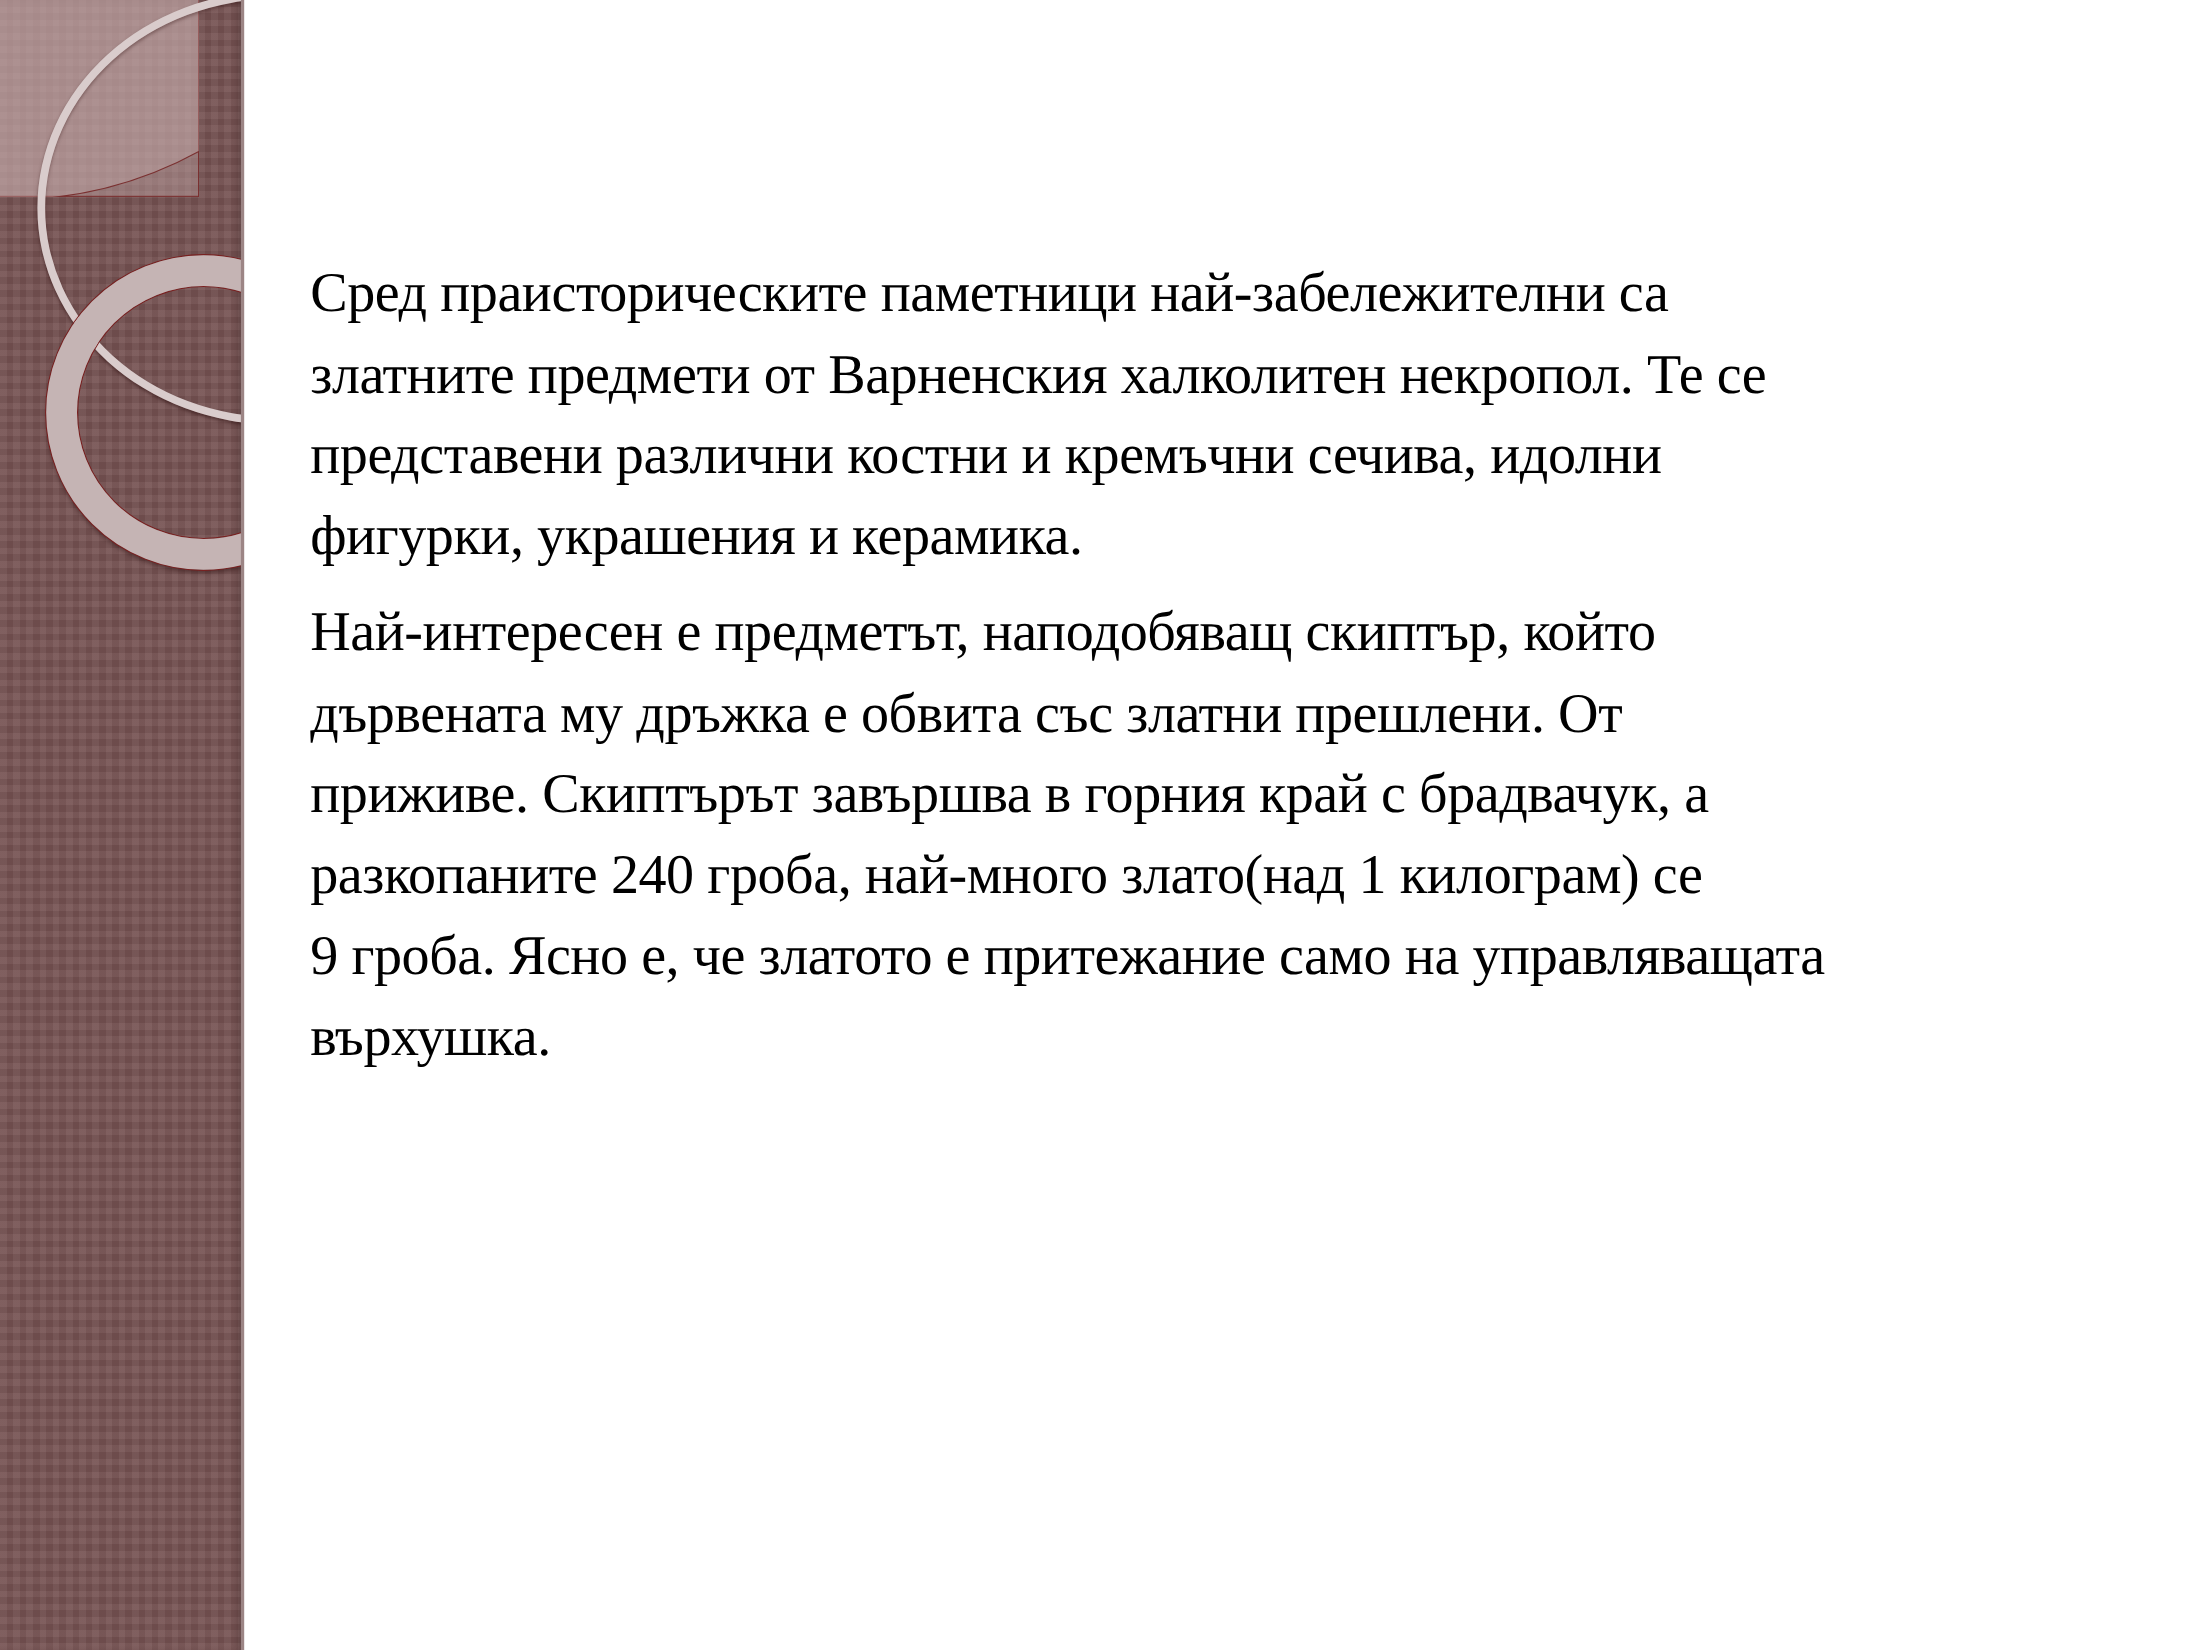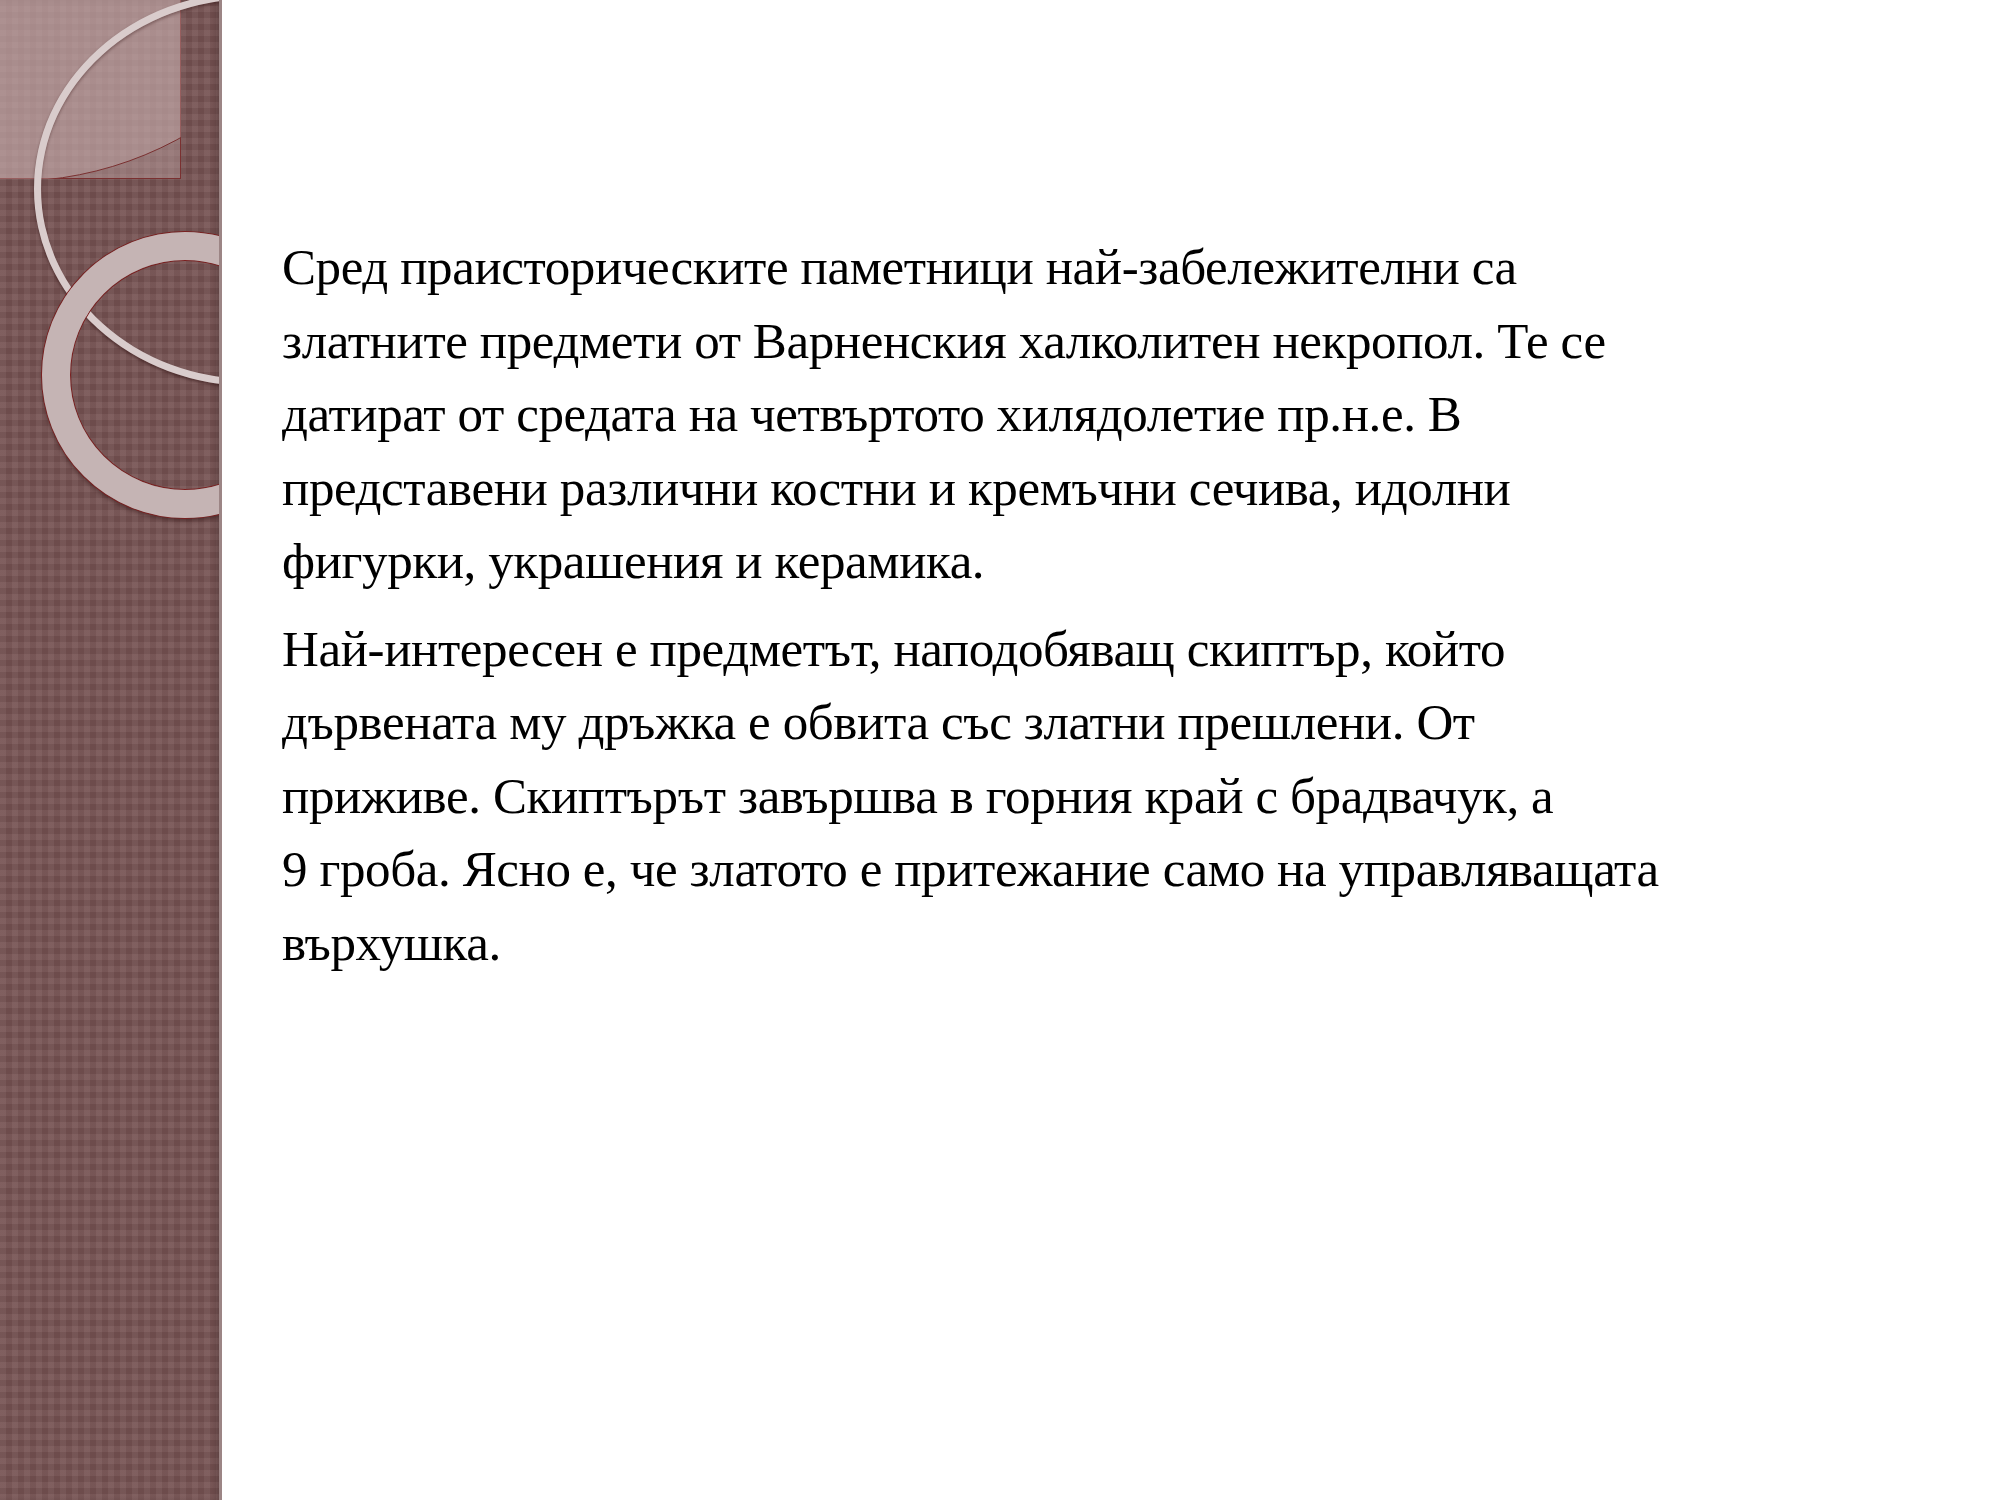--- a/index.html
+++ b/index.html
@@ -67,24 +67,24 @@
   </div>
   <div class="ring-thin"></div>
   <div class="ring-thick"></div>
 </div>
 <div class="sidebar-edge"></div>
 
 <div class="content">
   <p>
     <span class="line">Сред праисторическите паметници най-забележителни са</span>
     <span class="line">златните предмети от Варненския халколитен некропол. Те се</span>
-    <span class="line">датират от средата на четвъртото хилядолетие пр.н.е. В</span>
     <span class="line">представени различни костни и кремъчни сечива, идолни</span>
     <span class="line">фигурки, украшения и керамика.</span>
   </p>
   <p>
     <span class="line">Най-интересен е предметът, наподобяващ скиптър, който</span>
     <span class="line">дървената му дръжка е обвита със златни прешлени. От</span>
     <span class="line">приживе. Скиптърът завършва в горния край с брадвачук, а</span>
+    <span class="line">разкопаните 240 гроба, най-много злато(над 1 килограм) се</span>
     <span class="line">9 гроба. Ясно е, че златото е притежание само на управляващата</span>
     <span class="line">върхушка.</span>
   </p>
 </div>
 
 </body></html>

